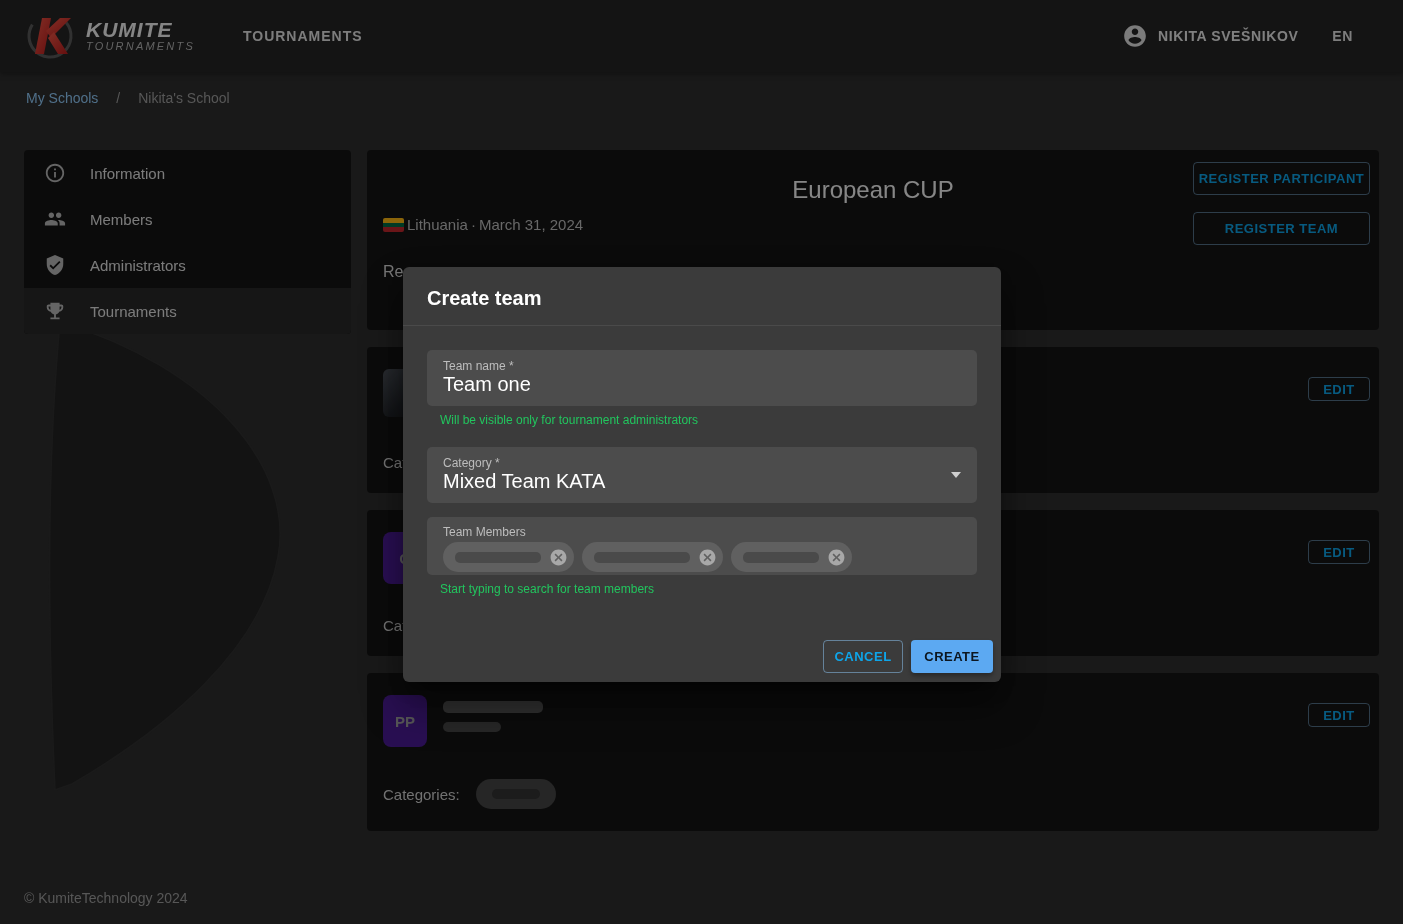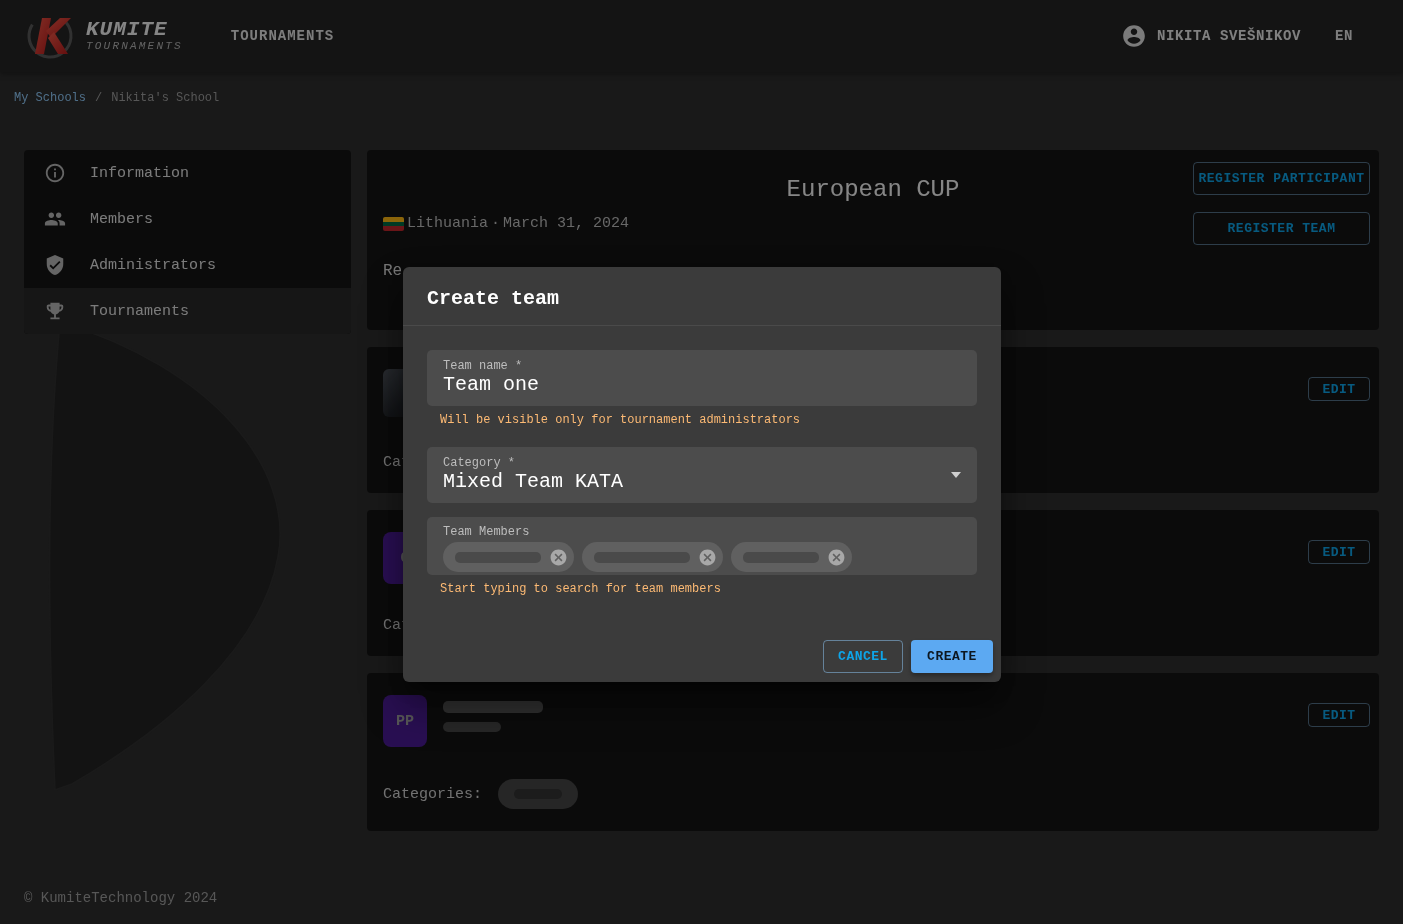--- a/index.html
+++ b/index.html
@@ -1,36 +1,36 @@
 <!DOCTYPE html>
 <html><head>
 <meta charset="utf-8">
 <style>
   * { margin:0; padding:0; box-sizing:border-box; }
   html,body { background:#000; }
   body { font-family:"Liberation Sans", sans-serif; }
-  .page { position:relative; width:1403px; height:924px; background:#2e2e2e; overflow:hidden;font-family:Liberation Mono, monospace; }
+  .page { position:relative; width:1403px; height:924px; background:#2e2e2e; overflow:hidden; }
 
   
   .navbar { position:absolute; top:0; left:0; right:0; height:72px; background:#252525;
             display:flex; align-items:center; padding:0 50px 0 24px; z-index:5;
             box-shadow:0 2px 6px rgba(0,0,0,0.35); }
   .logo { display:flex; align-items:center; gap:10px; margin-right:48px; cursor:pointer; }
   .logo-text { display:flex; flex-direction:column; line-height:1.05; }
   .logo-title { font-size:21px; font-weight:bold; font-style:italic; color:#f2f2f2; letter-spacing:1px; }
   .logo-sub { font-size:11px; font-style:italic; color:#b5b5b5; letter-spacing:2.2px; }
   .nav-link { font-size:14px; font-weight:600; color:#e3e3e3; letter-spacing:1px; cursor:pointer; }
   .nav-right { margin-left:auto; display:flex; align-items:center; gap:34px; }
   .nav-user { display:flex; align-items:center; gap:10px; cursor:pointer; }
   .nav-user-name { font-size:14px; font-weight:600; color:#eaeaea; letter-spacing:0.6px; }
   .nav-lang { font-size:14px; font-weight:600; color:#e3e3e3; letter-spacing:0.6px; cursor:pointer; }
 
   
   .breadcrumb { position:absolute; top:72px; left:0; right:0; height:52px; display:flex;
-                align-items:center; gap:9px; padding:0 14px; font-size:12px; z-index:1; }
+                align-items:center; gap:18px; padding:0 26px; font-size:14px; z-index:1; }
   .crumb-link { color:#90caf9; cursor:pointer; }
   .crumb-sep, .crumb-current { color:#9e9e9e; }
 
   
   .decor { position:absolute; left:0; top:322px; z-index:0; }
 
   
   .sidebar { position:absolute; left:24px; top:150px; width:327px; background:#151515;
              border-radius:4px; overflow:hidden; z-index:1; }
   .side-item { display:flex; align-items:center; gap:24px; height:46px; padding:0 20px; cursor:pointer; }
@@ -84,21 +84,21 @@
                   border-bottom:1px solid rgba(255,255,255,0.08); }
   .modal-body { padding:24px 24px 0; }
   .form-group { margin-bottom:20px; }
   .form-group.tight { margin-bottom:14px; }
   .field { position:relative; background:#4c4c4c; border-radius:5px; height:56px; padding:9px 16px 0; cursor:text; }
   .field-label { font-size:12px; color:#bdbdbd; }
   .field-value { font-size:20px; color:#ffffff; }
   .field-caret { position:absolute; right:16px; top:25px; width:0; height:0;
                  border-left:5px solid transparent; border-right:5px solid transparent;
                  border-top:6px solid #cfcfcf; }
-  .helper { font-size:12px; color:#fdba74; margin:7px 0 0 13px; }
+  .helper { font-size:12px; color:#22c55e; margin:7px 0 0 13px; }
   .field-members { height:58px; padding:8px 12px 0 16px; }
   .chips-row { display:flex; align-items:center; margin-top:3px; }
   .chip { display:inline-flex; align-items:center; height:30px; background:#606060; border-radius:16px;
           padding:0 6px 0 12px; margin-right:8px; cursor:default; }
   .chip .redact { background:#4a4a4a; height:11px; margin-right:8px; }
   .chip-x { width:19px; height:19px; cursor:pointer; flex:0 0 auto; }
   .chip-x svg { width:19px; height:19px; fill:#a8a8a8; display:block; }
   .modal-actions { display:flex; justify-content:flex-end; gap:8px; padding:24px 8px 9px; }
   .btn-cancel { width:80px; height:33px; }
   .btn-create { display:flex; align-items:center; justify-content:center; width:82px; height:33px;

